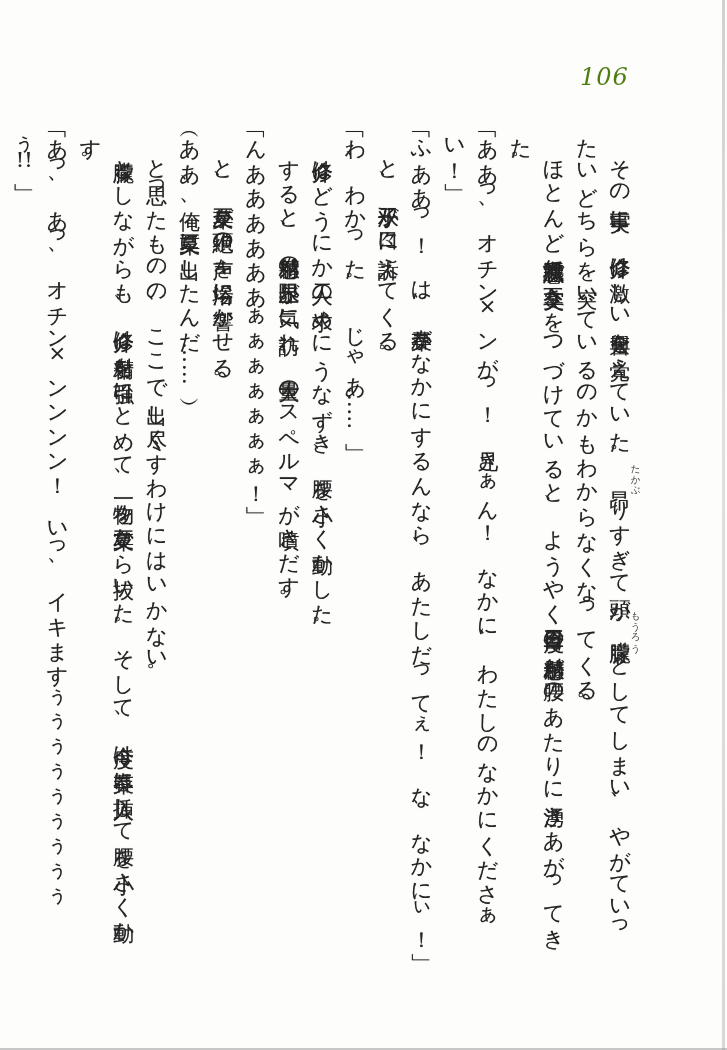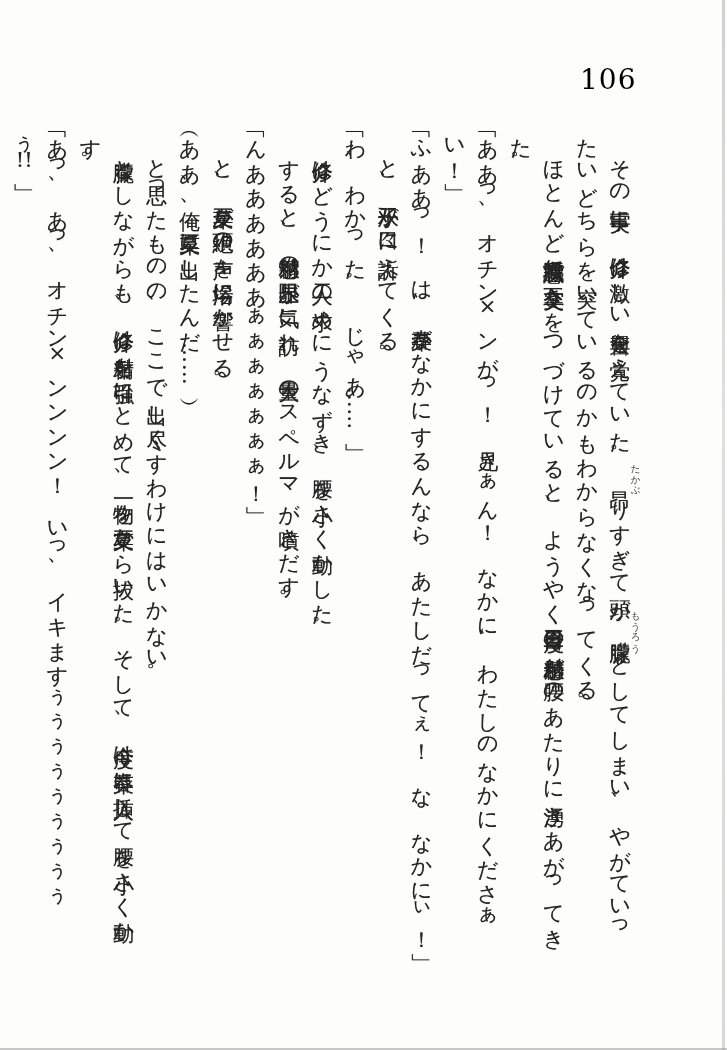--- a/index.html
+++ b/index.html
@@ -27,23 +27,24 @@
     position: absolute;
     left: 0; bottom: 0;
     width: 100%; height: 2px;
     background: #9a9a9a;
     opacity: .55;
   }
   .page-number {
     position: absolute;
     top: 63px;
     left: 580px;
-    font-size: 28px;
+    font-size: 24px;
+    font-style: italic;
     letter-spacing: 1px;
-    color: #000000;
+    color: #4d7c0f;
   }
   .text-block {
     position: absolute;
     top: 124px;
     right: 86px;
     height: 820px;
     writing-mode: vertical-rl;
     text-orientation: mixed;
     font-size: 21px;
     line-height: 33.1px;

